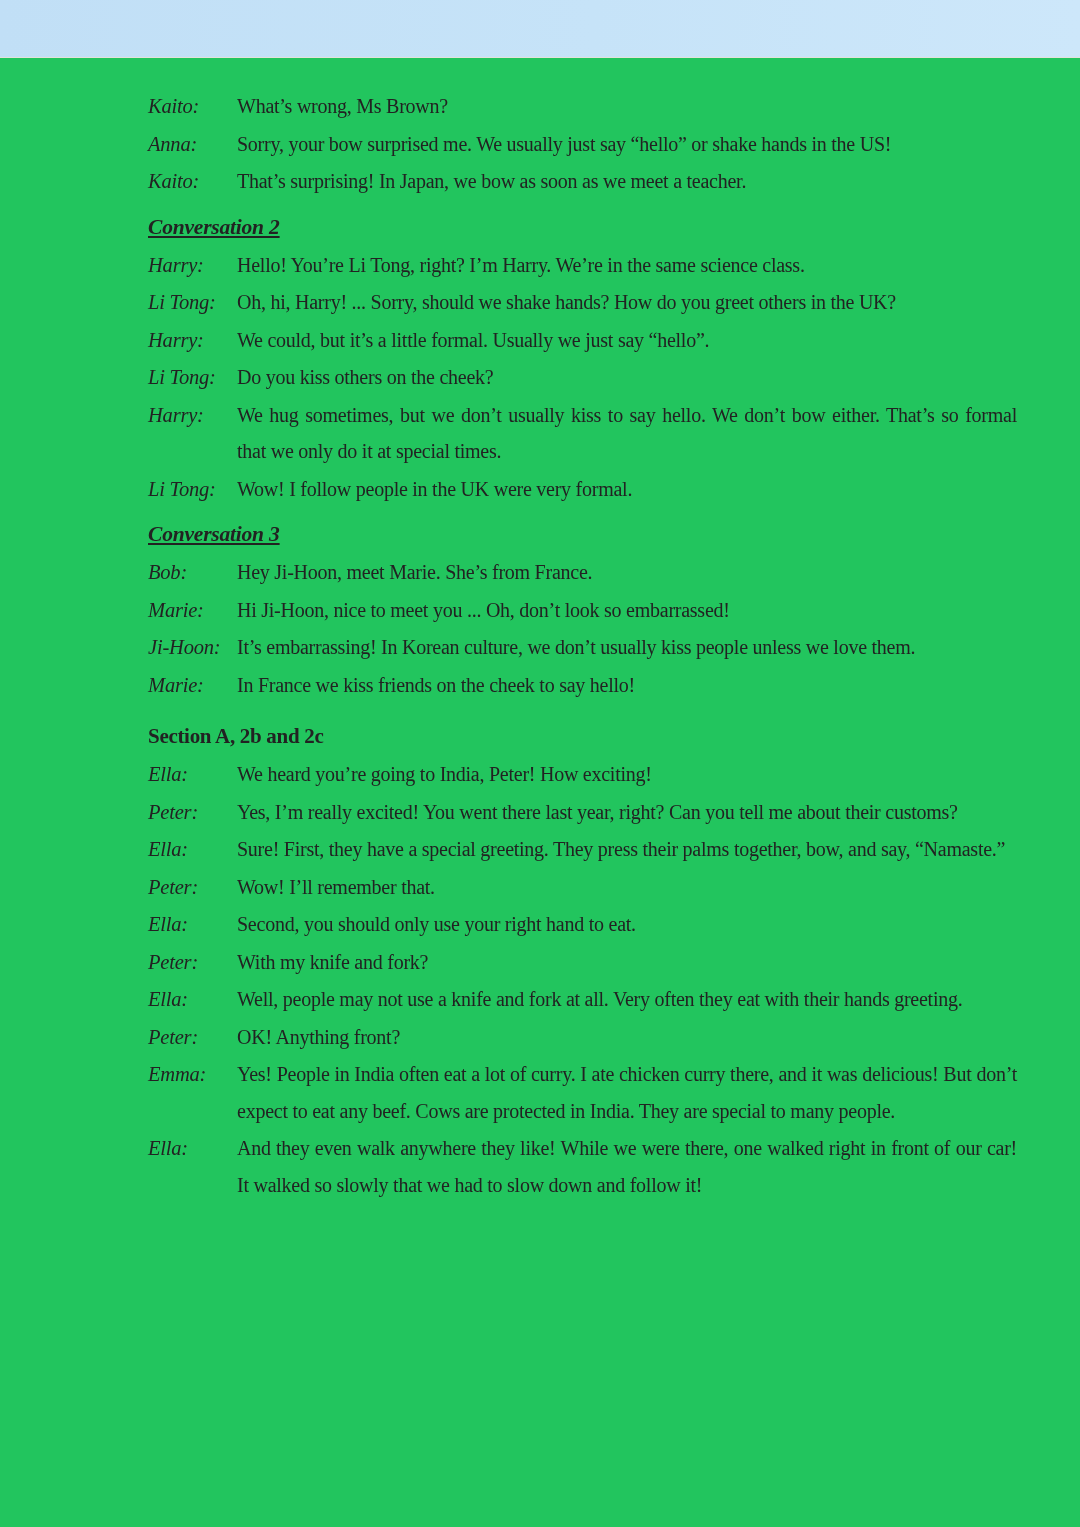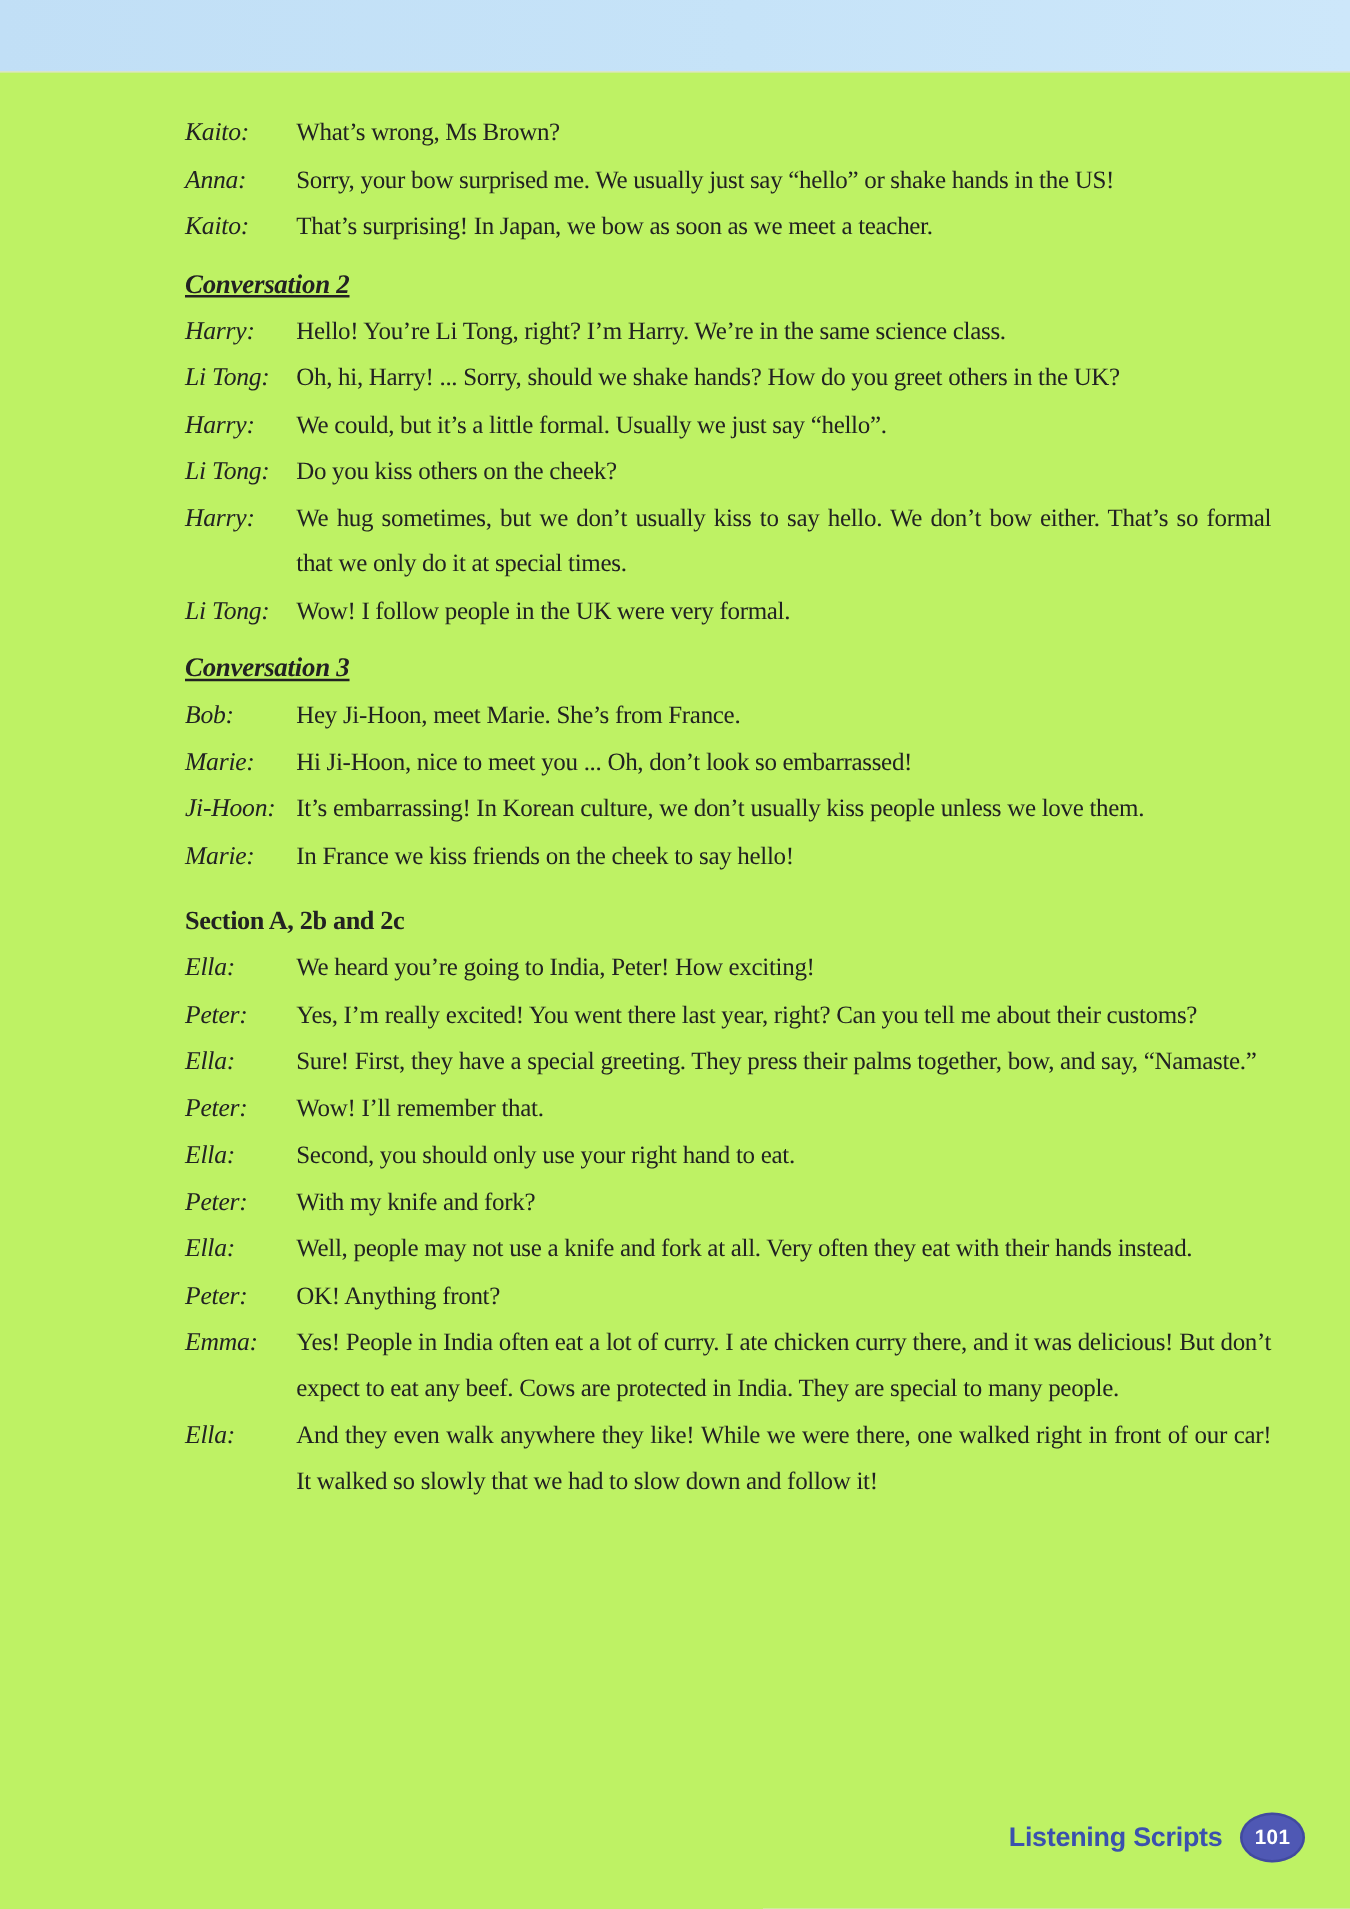--- a/index.html
+++ b/index.html
@@ -91,21 +91,21 @@
     justify-content: center;
     font-weight: bold;
     font-size: 16.5px;
     letter-spacing: 0.3px;
     box-shadow: inset 0 0 0 2px rgba(40,50,120,0.35);
   }
 </style>
 </head>
 <body>
 
-<div class="page" style="background: #bef264; color: rgb(34, 34, 34);">
+<div class="page" style="background: #22c55e; color: rgb(34, 34, 34);">
   <div class="top-band"></div>
 
   <main class="content" id="content">
       <div class="dialogue-row">
         <span class="speaker">Kaito:</span>
         <span class="line-text">What’s wrong, Ms Brown?</span>
       </div>
       <div class="dialogue-row">
         <span class="speaker">Anna:</span>
         <span class="line-text">Sorry, your bow surprised me. We usually just say “hello” or shake hands in the US!</span>
@@ -176,35 +176,29 @@
       <div class="dialogue-row">
         <span class="speaker">Ella:</span>
         <span class="line-text">Second, you should only use your right hand to eat.</span>
       </div>
       <div class="dialogue-row">
         <span class="speaker">Peter:</span>
         <span class="line-text">With my knife and fork?</span>
       </div>
       <div class="dialogue-row">
         <span class="speaker">Ella:</span>
-        <span class="line-text">Well, people may not use a knife and fork at all. Very often they eat with their hands instead.</span>
+        <span class="line-text">Well, people may not use a knife and fork at all. Very often they eat with their hands greeting.</span>
       </div>
       <div class="dialogue-row">
         <span class="speaker">Peter:</span>
         <span class="line-text">OK! Anything front?</span>
       </div>
       <div class="dialogue-row">
         <span class="speaker">Emma:</span>
         <span class="line-text">Yes! People in India often eat a lot of curry. I ate chicken curry there, and it was delicious! But don’t expect to eat any beef. Cows are protected in India. They are special to many people.</span>
       </div>
       <div class="dialogue-row">
         <span class="speaker">Ella:</span>
         <span class="line-text">And they even walk anywhere they like! While we were there, one walked right in front of our car! It walked so slowly that we had to slow down and follow it!</span>
       </div>
     </main>
 
-  <footer class="footer">
-    <span class="footer-label" style="color: rgb(59, 81, 174);">Listening Scripts</span>
-    <span class="page-badge" style="background: rgb(79, 88, 180); color: rgb(255, 255, 255);">
-      <span>101</span>
-    </span>
-  </footer>
 </div>
 
 </body></html>

